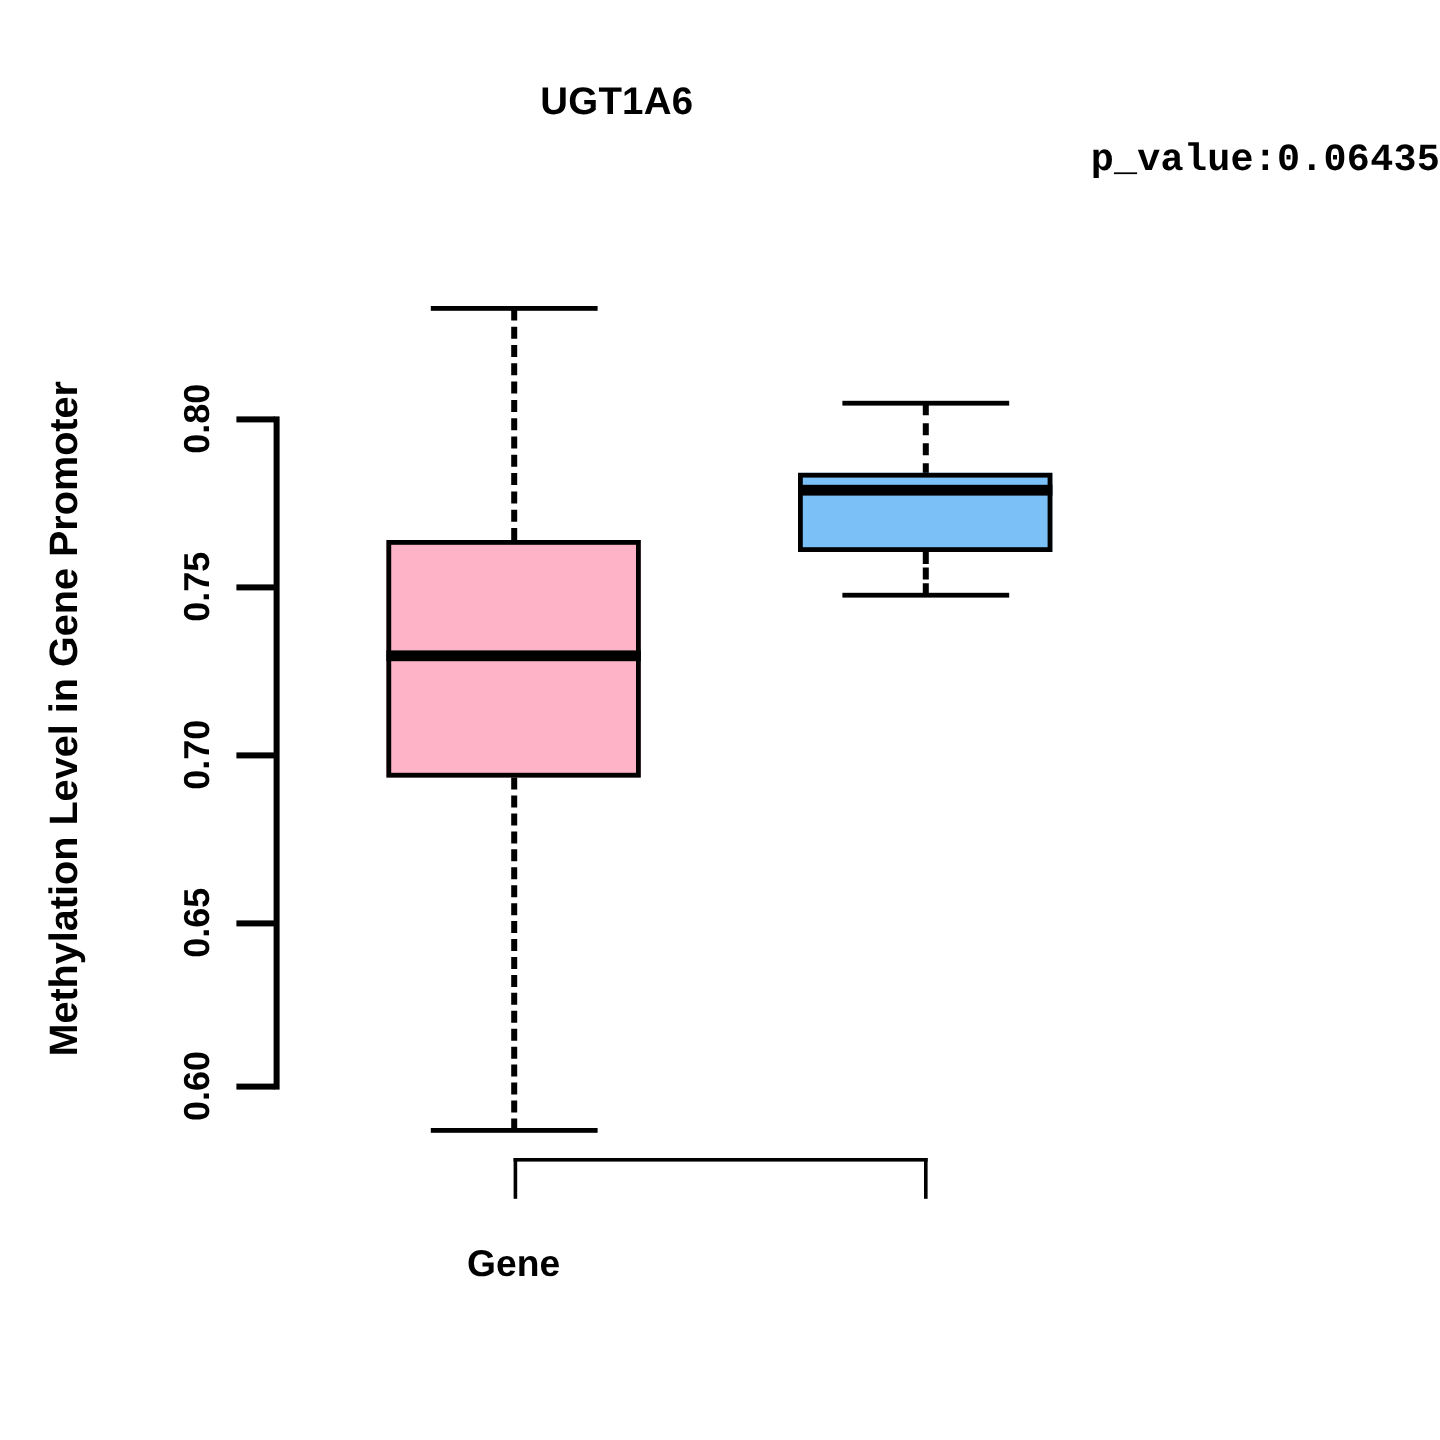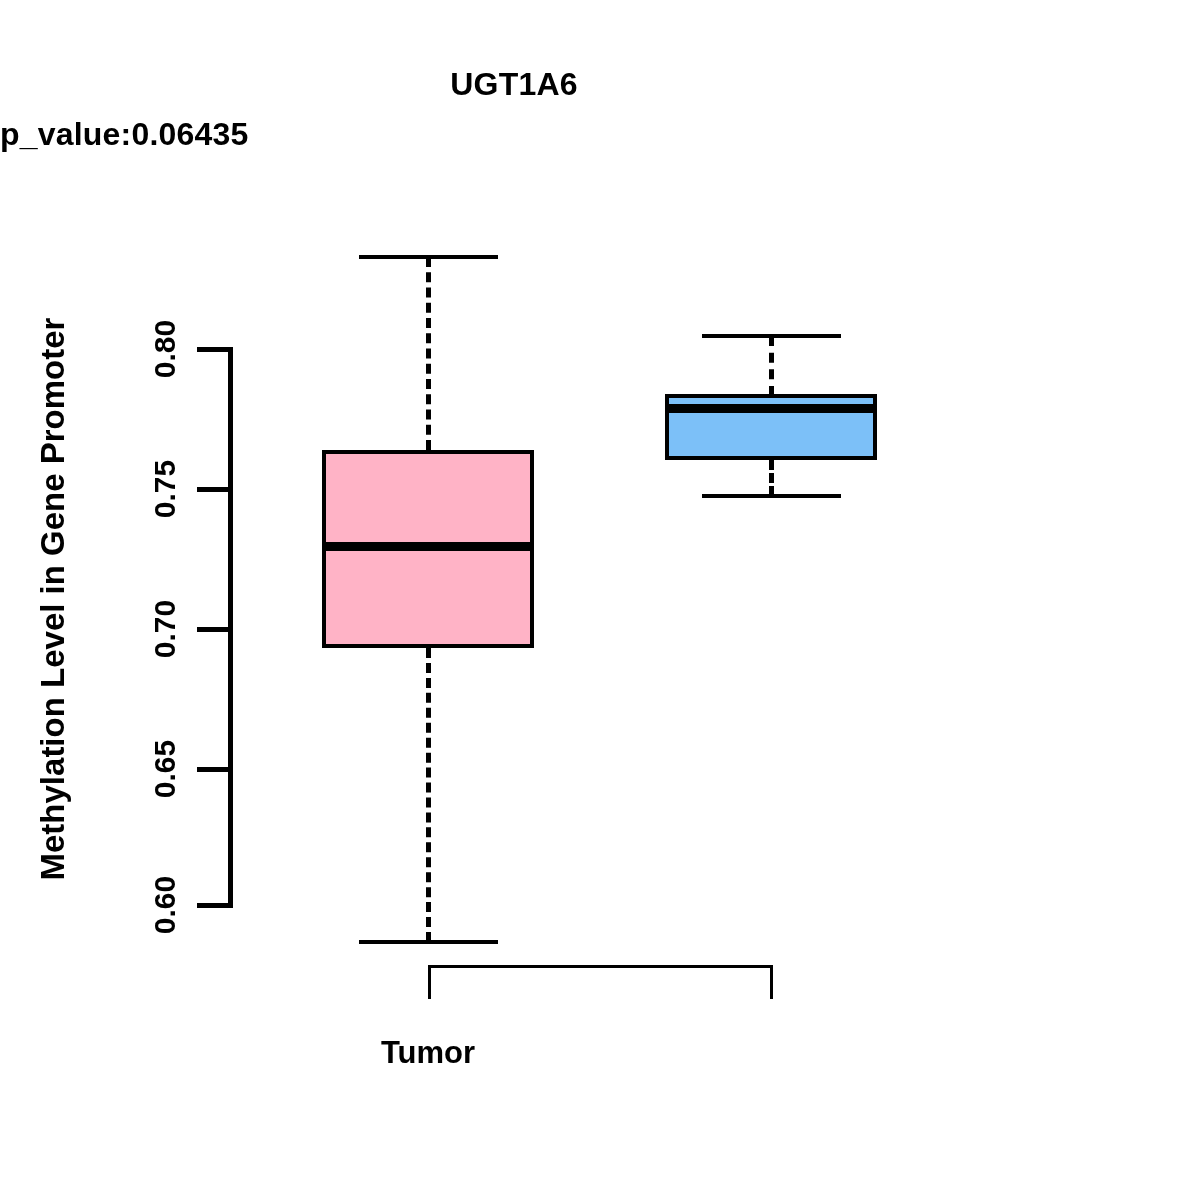--- a/index.html
+++ b/index.html
@@ -30,25 +30,26 @@
     text-align: center;
     font-size: 32px;
     font-weight: bold;
     letter-spacing: 0.2px;
     line-height: 1.0;
   }
   #chart-subtitle {
     left: 0;
     top: 118px;
     width: 1200px;
-    text-align: left;
+    text-align: right;
     font-size: 32px;
     font-weight: bold;
     letter-spacing: 0.2px;
     line-height: 1.0;
+    font-family: Liberation Mono, monospace;
   }
 
   
   #y-axis-title {
     left: -367px;
     top: 580px;
     width: 840px;
     text-align: center;
     font-size: 33px;
     font-weight: bold;
@@ -169,15 +170,15 @@
     <div class="abs median-line" style="left:665px; top:404px; width:212px;"></div>
 
     <div class="abs whisker-dash" style="left:769px; top:460px; height:36px;"></div>
     <div class="abs whisker-cap" style="left:702px; top:494px; width:139px;"></div>
   </div>
 
   <div class="abs" id="x-axis-bracket-top"></div>
   <div class="abs x-axis-bracket-leg" style="left:428px;"></div>
   <div class="abs x-axis-bracket-leg" style="left:770px;"></div>
 
-  <div class="abs x-tick-label" style="left:278px;">Tumor</div>
+  <div class="abs x-tick-label" style="left:278px;">Gene</div>
 
 </div>
 
 </body></html>

